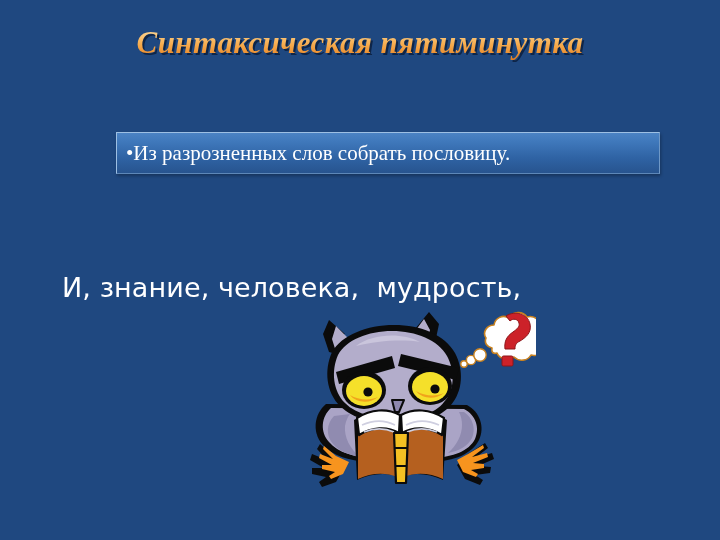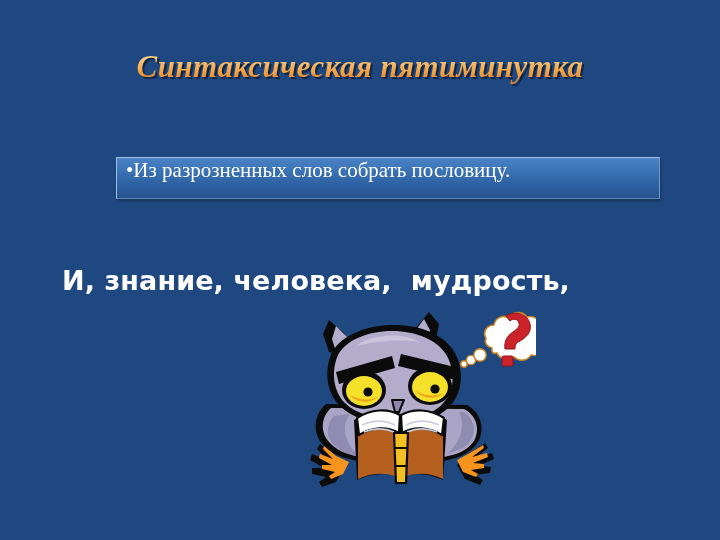--- a/index.html
+++ b/index.html
@@ -40,59 +40,59 @@
     background: linear-gradient(to bottom,
                 #fde2b4 0%,
                 #fbcd84 26%,
                 #f6a94a 56%,
                 #e8892c 82%,
                 #d9761f 100%);
     -webkit-background-clip: text;
     background-clip: text;
     -webkit-text-fill-color: transparent;
     filter: drop-shadow(2px 2px 0px #0e2548);
-    margin-top: 24px;
   }
 
   
   #callout-box {
     position: absolute;
     left: 116px;
-    top: 157px;
+    top: 132px;
     width: 544px;
     height: 42px;
     box-sizing: border-box;
     border: 1px solid #9dc0e4;
     border-bottom-color: #5d87b8;
     border-right-color: #6f98c6;
     background: linear-gradient(to bottom,
                 #4b83c4 0%,
                 #3f78bb 22%,
                 #2f63a4 62%,
                 #27548f 100%);
     box-shadow: 1px 2px 3px rgba(0,0,0,0.28);
     display: flex;
+    align-items: center;
   }
   #callout-text {
     font-family: "Liberation Serif", "DejaVu Serif", serif;
     font-size: 21px;
     line-height: 24px;
     color: #ffffff;
     padding-left: 9px;
     white-space: nowrap;
   }
 
   
   #sentence {
     position: absolute;
     left: 62px;
-    top: 253px;
+    top: 260px;
     width: 600px;
     font-family: "DejaVu Sans", "Liberation Sans", sans-serif;
-    font-weight: bold;
+    font-weight: normal;
     font-size: 27px;
     color: #ffffff;
     letter-spacing: 0.1px;
   }
   .sentence-line { line-height: 56px; white-space: pre; }
   .sentence-line.second { padding-left: 10px; }
 
   
   #illustration {
     position: absolute;

